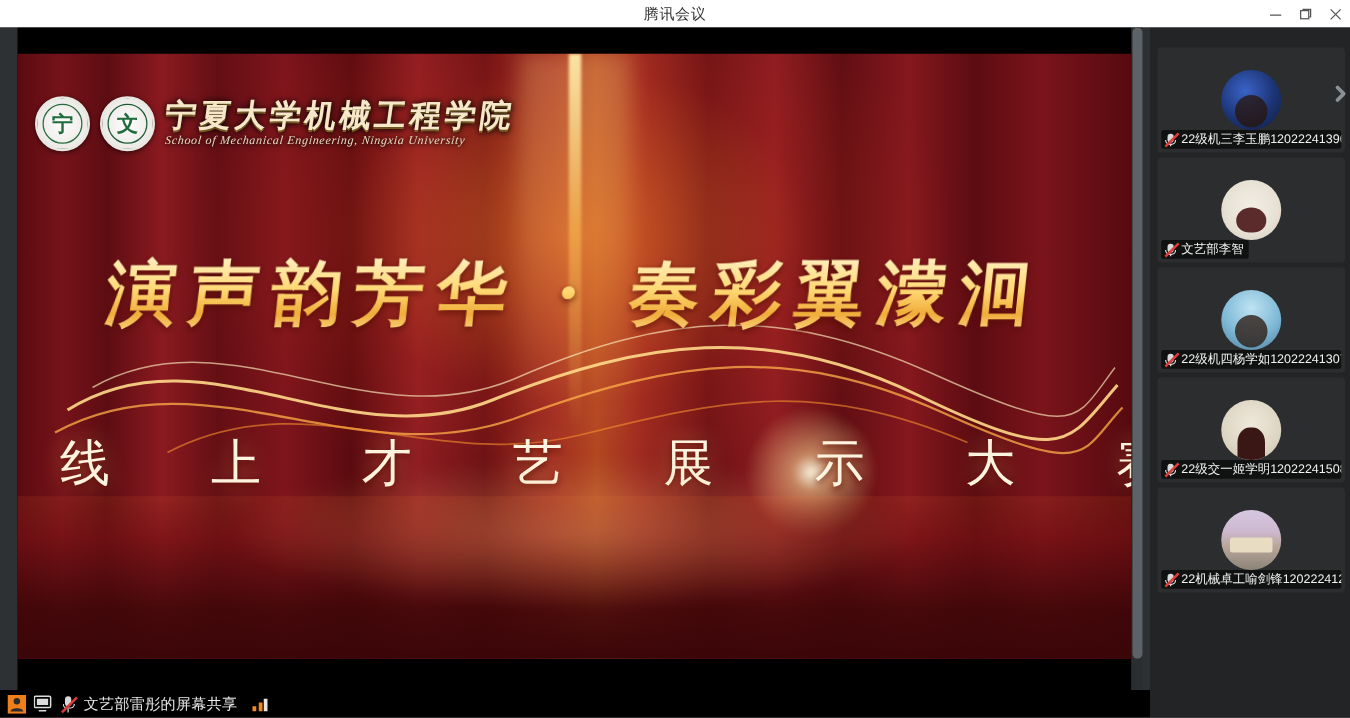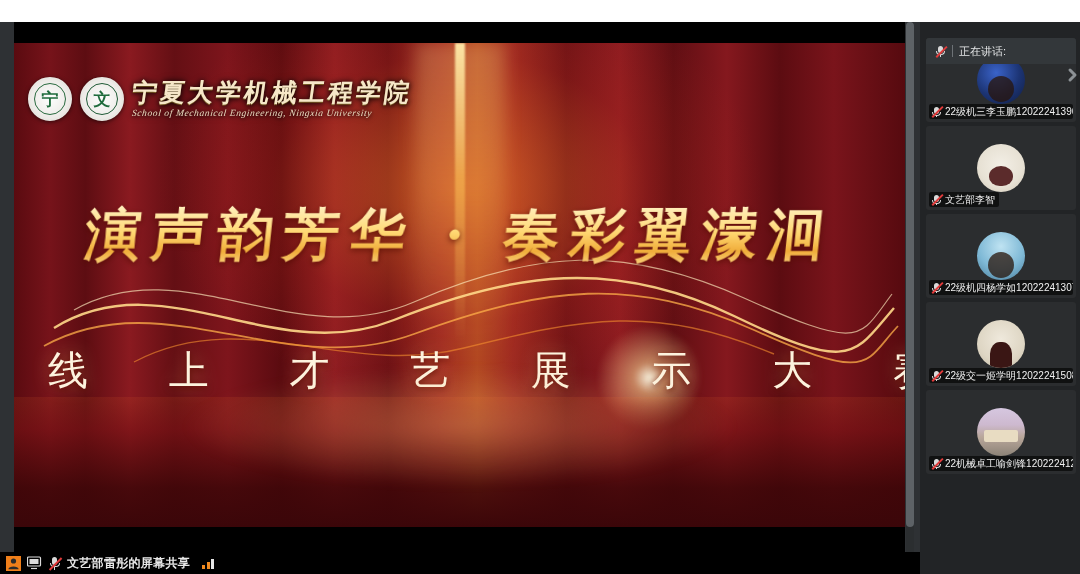--- a/index.html
+++ b/index.html
@@ -162,21 +162,21 @@
   }
   #stage-sb .thumb {
     position: absolute; left: 0; top: 0; width: 8px; height: 505px;
     background: #5d6266; border-radius: 4px;
   }
 
   
   #bottombar {
     position: absolute; left: 0; top: 530px; width: 920px; height: 22px;
     background: #000;
-    display: flex; align-items: center; gap: 6px; padding-left: 6px; font-weight: bold;
+    display: flex; align-items: center; gap: 6px; padding-left: 6px;
   }
   #bottombar .ic { display: flex; align-items: center; justify-content: center; }
   #sharer-text { font-size: 12px; color: #e8e8e8; letter-spacing: .3px; }
   #signal { display: flex; align-items: flex-end; gap: 1.5px; height: 11px; margin-left: 6px; }
   #signal i { display: block; width: 3px; background: #f08a20; }
   #signal i:nth-child(1){ height: 4px; }
   #signal i:nth-child(2){ height: 7px; }
   #signal i:nth-child(3){ height: 10px; background:#e6e6e6; }
 
   
@@ -249,20 +249,42 @@
   #railchevron {
     position: absolute; right: 0px; top: 42px; width: 14px; height: 22px;
     display: flex; align-items: center; justify-content: center; z-index: 6;
   }
 </style>
 </head>
 <body>
 
 <div id="app">
 
+  <div id="titlebar">
+    <span class="title">腾讯会议</span>
+    <div id="winbtns">
+      <div class="wb">
+        <svg width="11" height="11" viewBox="0 0 11 11">
+            <line x1="1" y1="6" x2="10" y2="6" stroke="#555" stroke-width="1"></line>
+          </svg>
+      </div>
+      <div class="wb">
+        <svg width="11" height="11" viewBox="0 0 11 11">
+          <rect x="1.5" y="2.5" width="6.5" height="6.5" fill="none" stroke="#555" stroke-width="1"></rect>
+          <path d="M3.5 2.5 V1.5 H9.5 V7.5 H8.5" fill="none" stroke="#555" stroke-width="1"></path>
+        </svg>
+      </div>
+      <div class="wb">
+        <svg width="11" height="11" viewBox="0 0 11 11">
+          <line x1="1.5" y1="1.5" x2="9.5" y2="9.5" stroke="#555" stroke-width="1"></line>
+          <line x1="9.5" y1="1.5" x2="1.5" y2="9.5" stroke="#555" stroke-width="1"></line>
+        </svg>
+      </div>
+    </div>
+  </div>
 
   <div id="body">
 
     <div id="stage">
       <div id="stage-inner">
 
         <div id="slide">
           <div id="beam2"></div>
           <div id="beam"></div>
 
@@ -328,30 +350,20 @@
       <span id="sharer-text">文艺部雷彤的屏幕共享</span>
       <div id="signal">
           <i></i>
           <i></i>
           <i></i>
         </div>
     </div>
 
     <div id="rail">
 
-      <div id="speakbanner">
-        <div class="micmute">
-          <span class="cap"></span>
-            <span class="arc"></span>
-            <span class="stem"></span>
-            <span class="slash"></span>
-        </div>
-        <span class="divider"></span>
-        <span class="lbl">正在讲话:</span>
-      </div>
 
       <div id="railchevron">
         <svg width="12" height="16" viewBox="0 0 12 16">
           <path d="M3 3 L8 8 L3 13" fill="none" stroke="#8c9195" stroke-width="3" stroke-linecap="round" stroke-linejoin="round"></path>
         </svg>
       </div>
 
       <div id="tiles">
           <div class="tile first">
             <div class="avatar av-blue">

